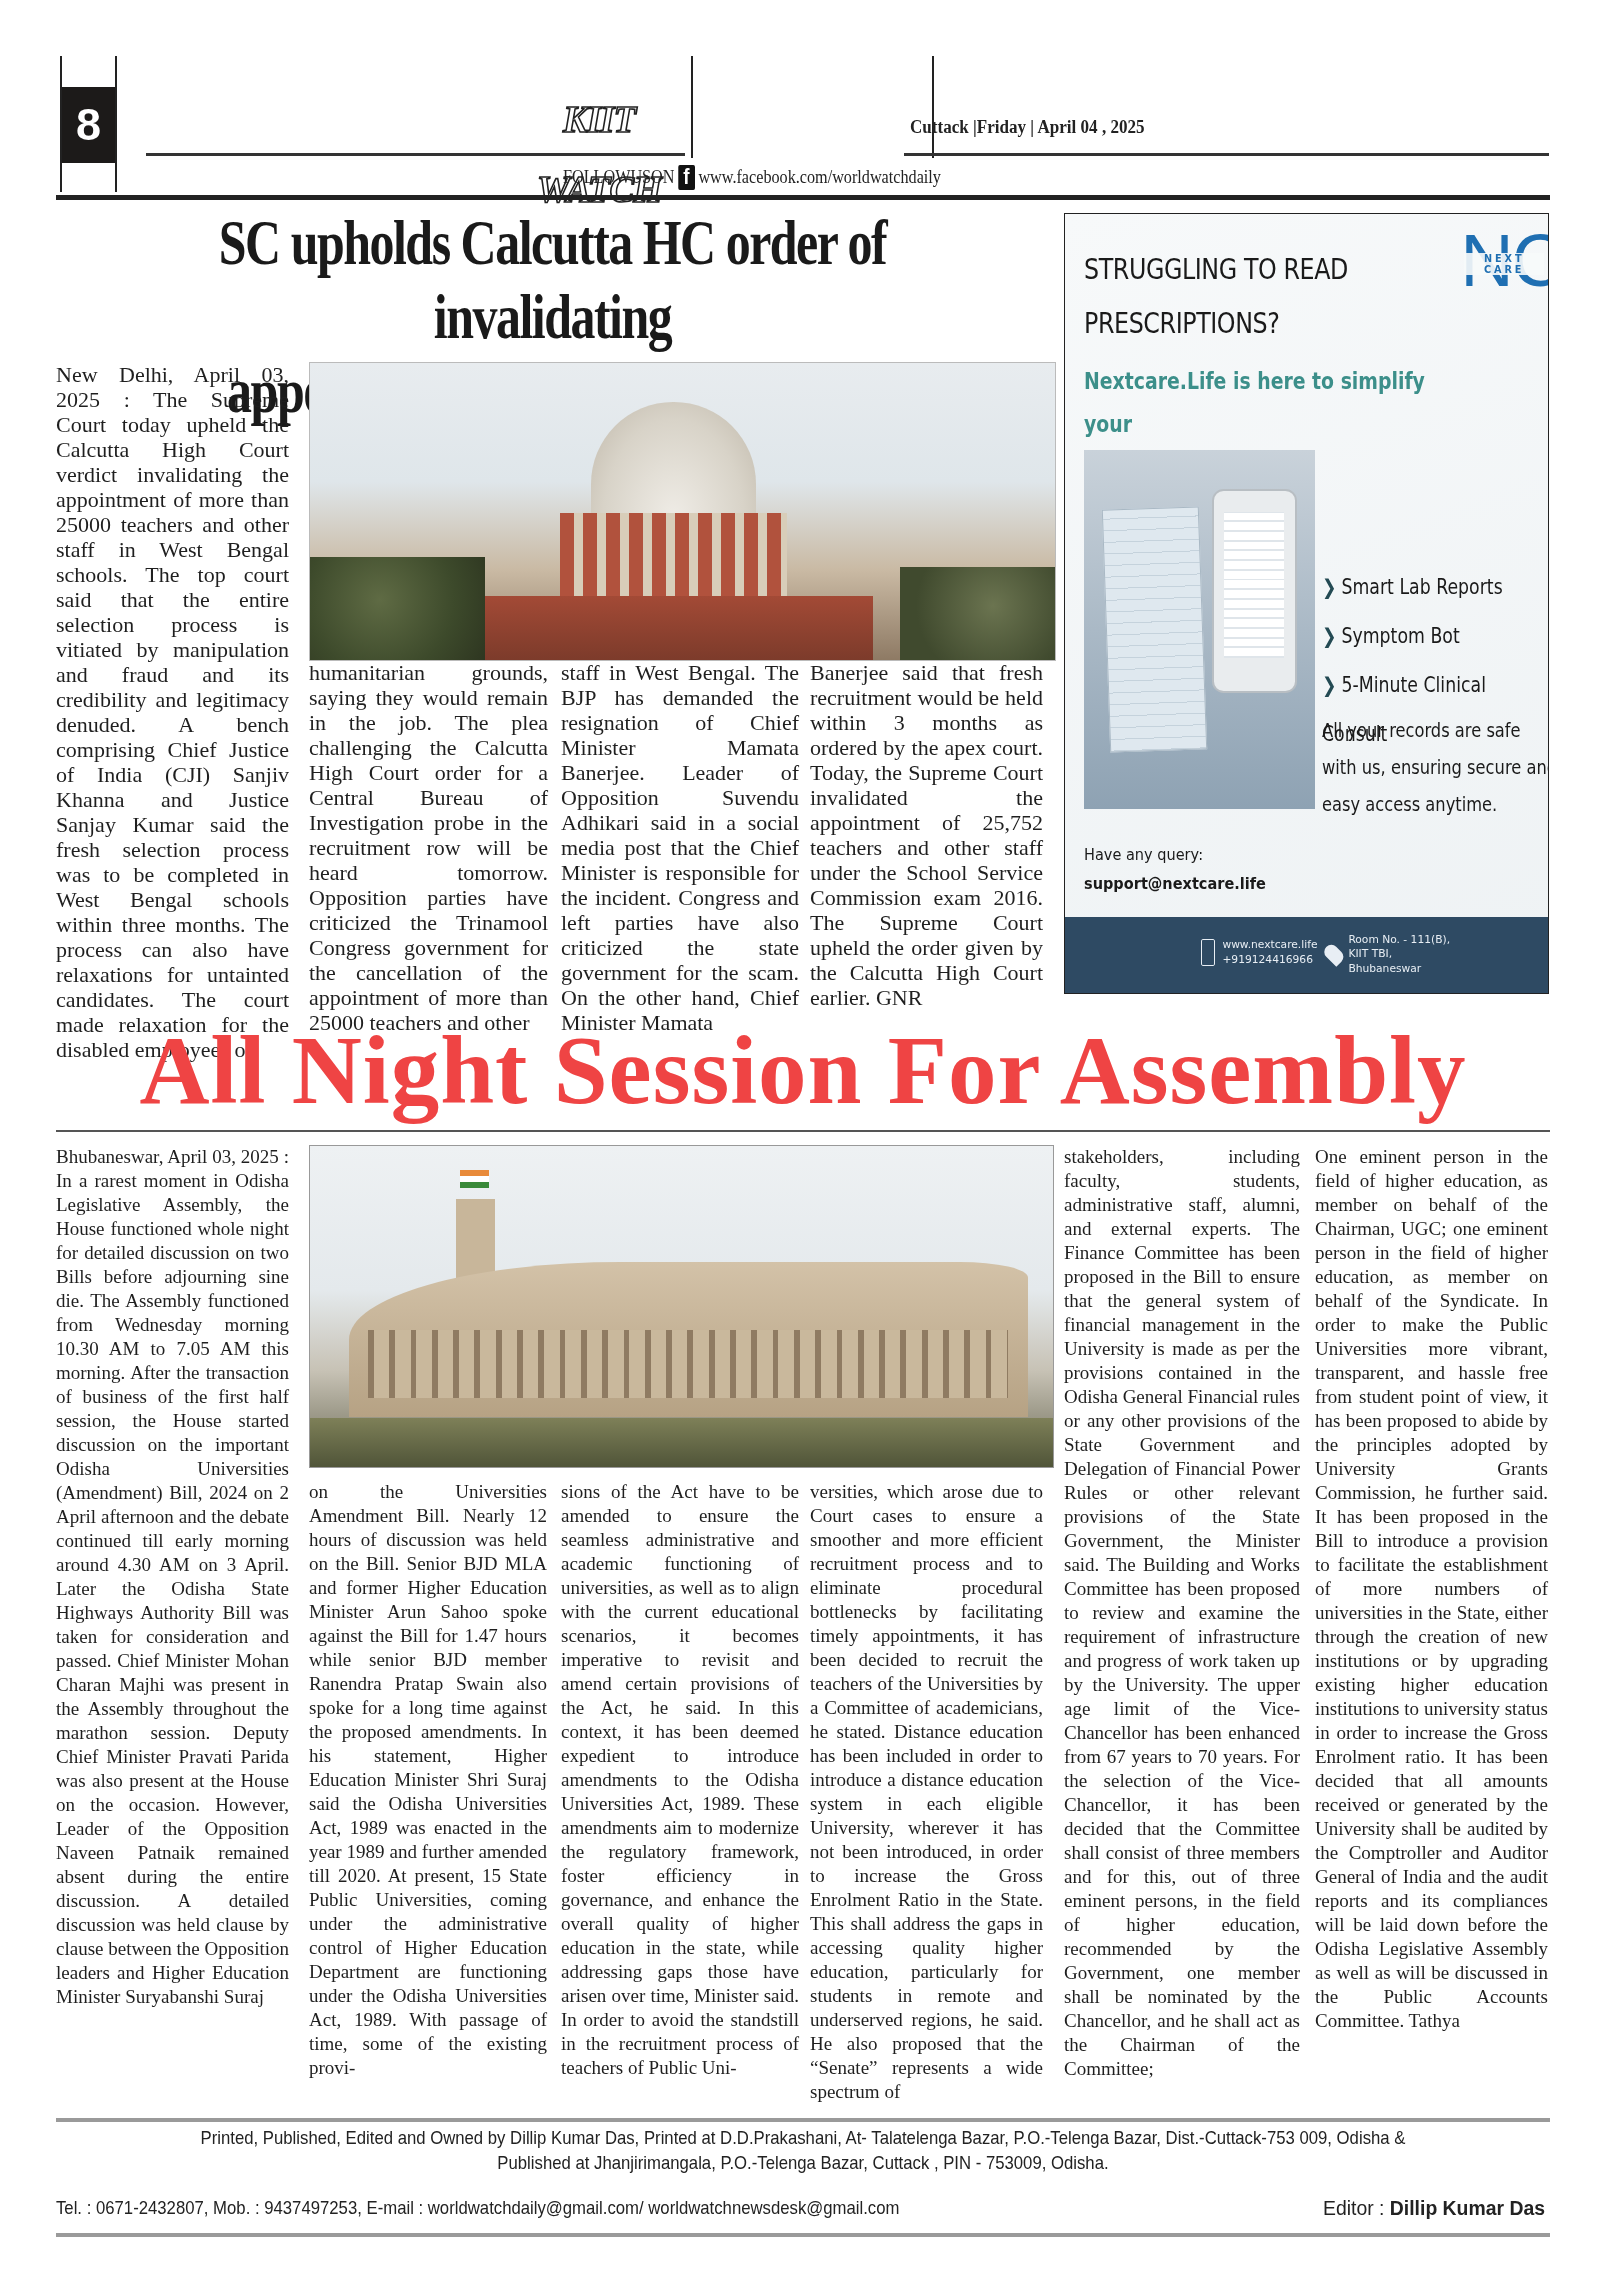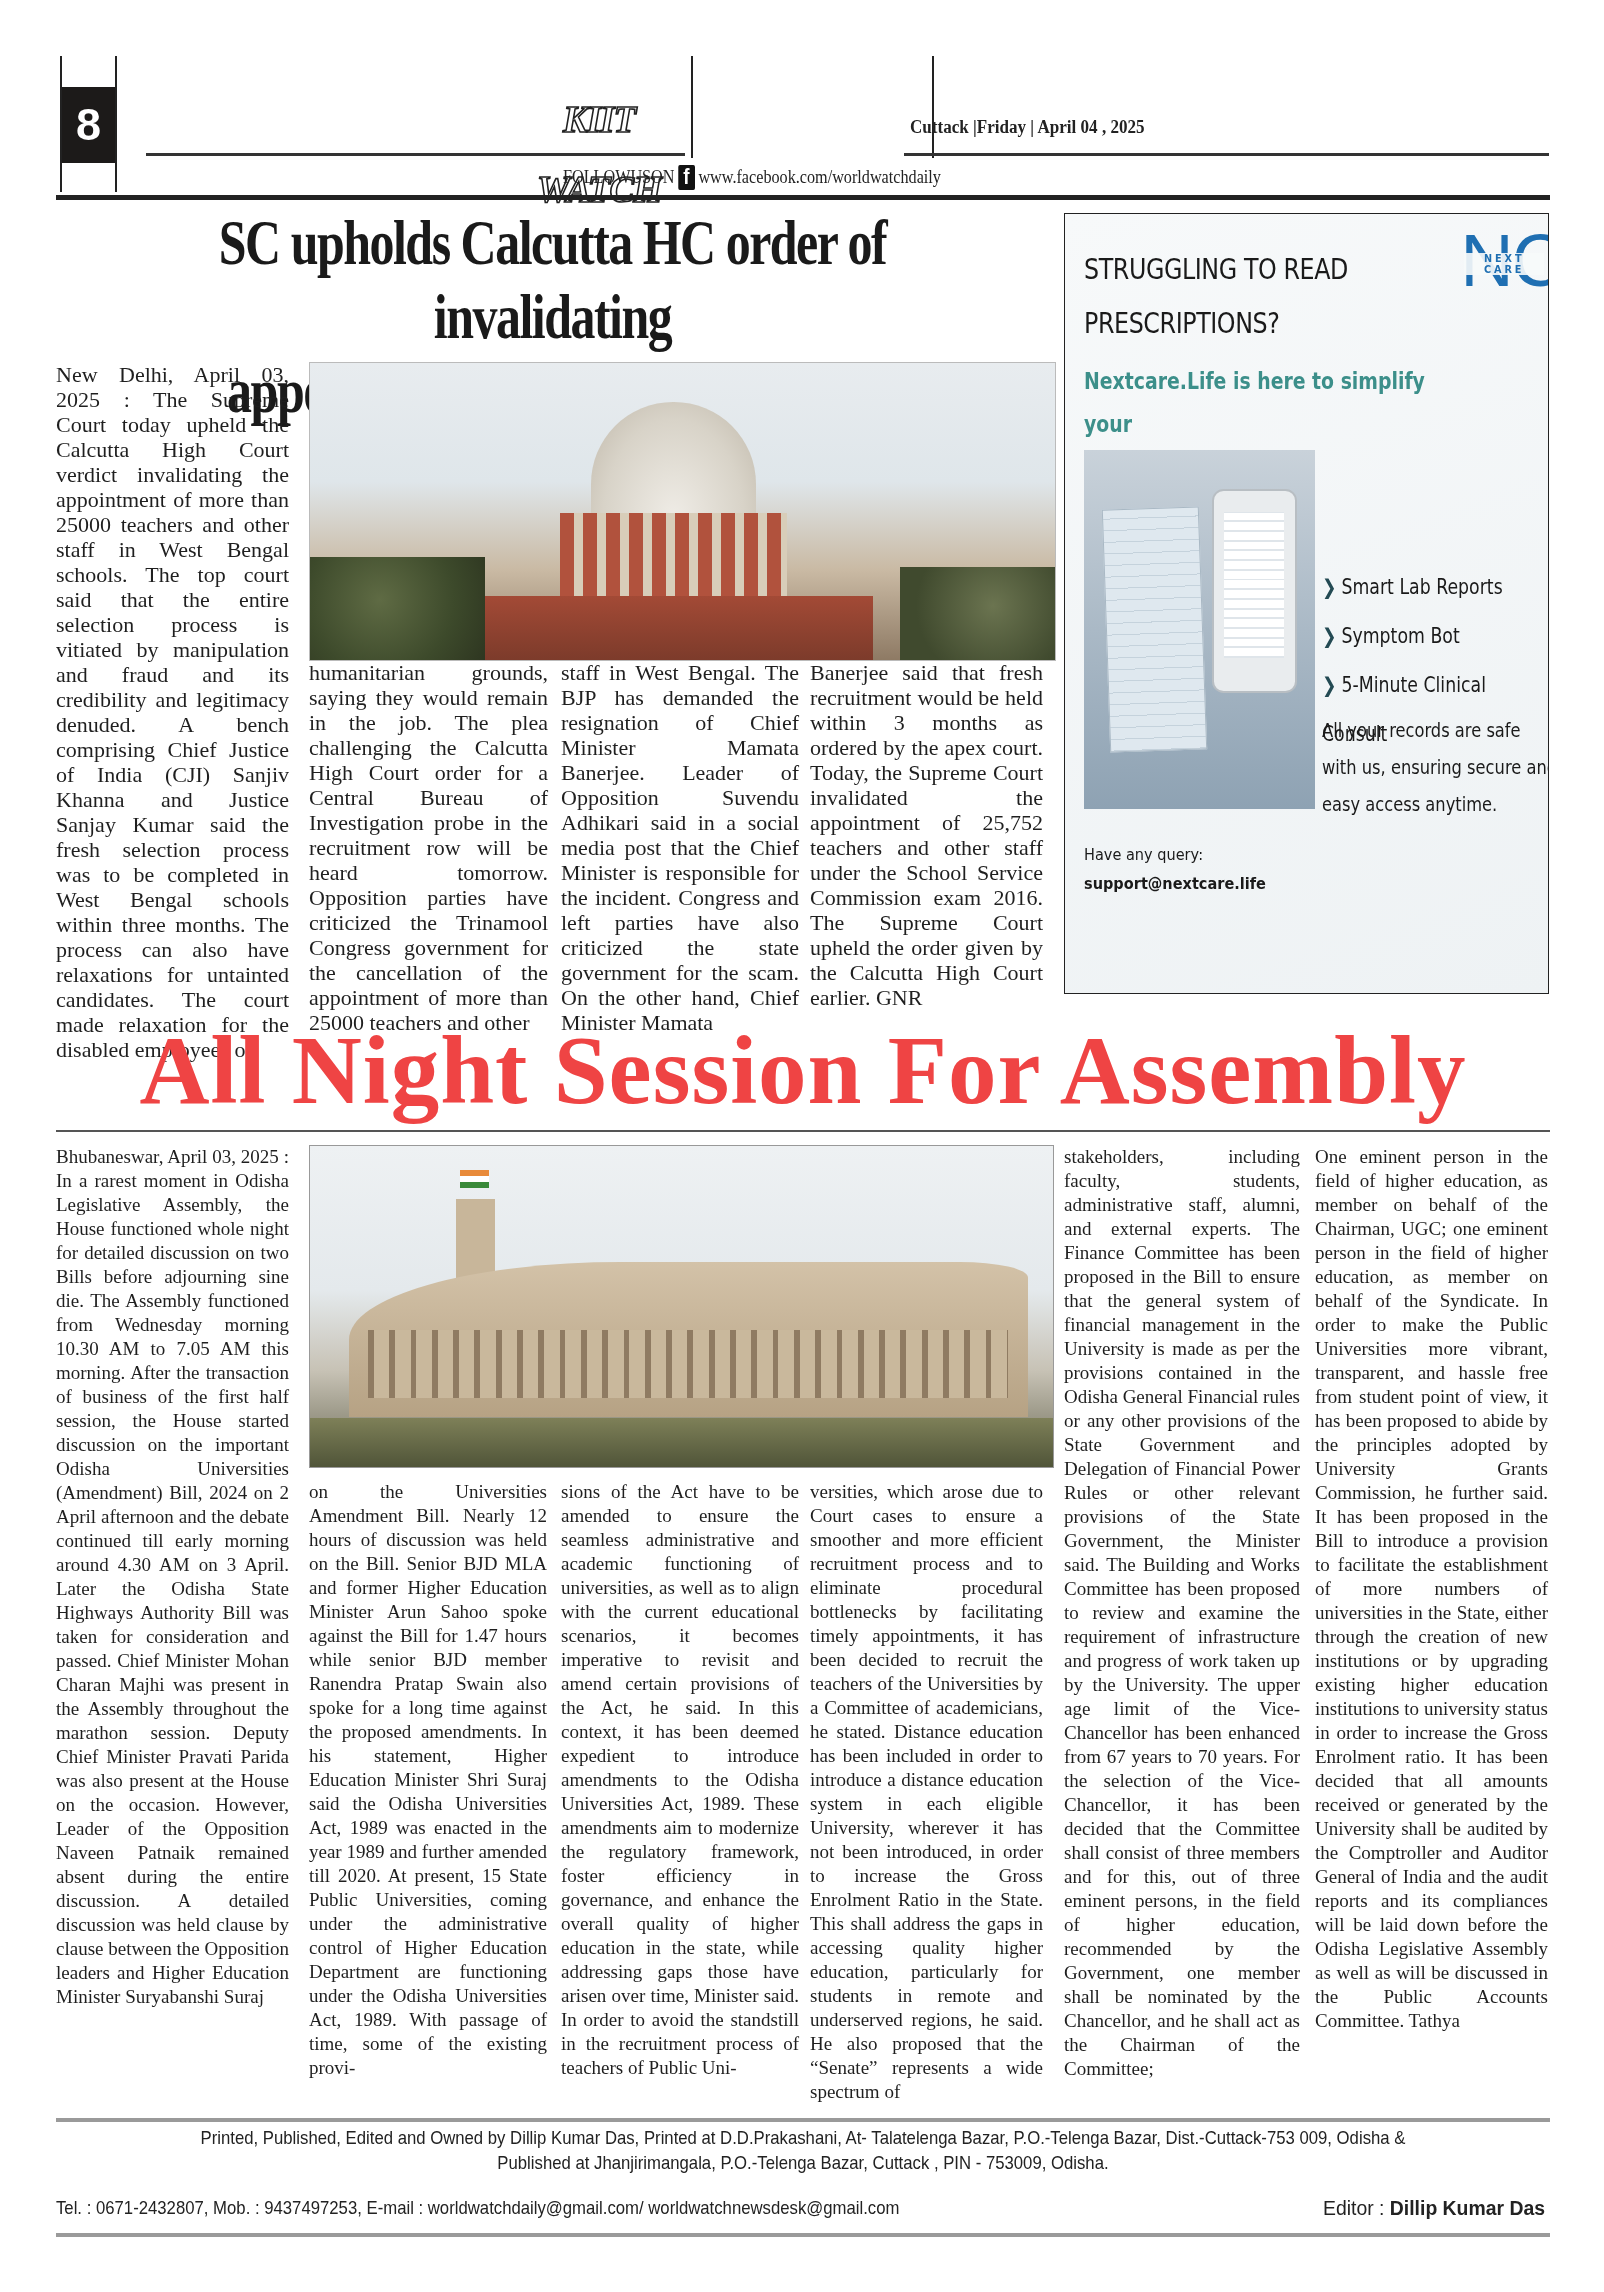--- a/index.html
+++ b/index.html
@@ -203,20 +203,37 @@
   </div>
   <div class="ad-safe">
     <div>All your records are safe</div>
     <div>with us, ensuring secure and</div>
     <div>easy access anytime.</div>
   </div>
   <div class="ad-q">
     <div>Have any query:</div>
     <div><b>support@nextcare.life</b></div>
   </div>
+  <div class="ad-foot">
+    <div class="f1">
+      <span class="ic"></span>
+      <span>
+        <span>www.nextcare.life</span><br>
+        <span>+919124416966</span>
+      </span>
+    </div>
+    <div class="f2" style="left:262px;">
+      <span class="pin"></span>
+      <span>
+        <span>Room No. - 111(B),</span><br>
+        <span>KIIT TBI,</span><br>
+        <span>Bhubaneswar</span>
+      </span>
+    </div>
+  </div>
 </div>
 
 <div class="h2">All Night Session For Assembly</div>
 <div class="rule2"></div>
 
 <div class="col2" style="left:56px; top:1145px; width:233px;">Bhubaneswar, April 03, 2025 : In a rarest moment in Odisha Legislative Assembly, the House functioned whole night for detailed discussion on two Bills before adjourning sine die. The Assembly functioned from Wednesday morning 10.30 AM to 7.05 AM this morning. After the transaction of business of the first half session, the House started discussion on the important Odisha Universities (Amendment) Bill, 2024 on 2 April afternoon and the debate continued till early morning around 4.30 AM on 3 April. Later the Odisha State Highways Authority Bill was taken for consideration and passed. Chief Minister Mohan Charan Majhi was present in the Assembly throughout the marathon session. Deputy Chief Minister Pravati Parida was also present at the House on the occasion. However, Leader of the Opposition Naveen Patnaik remained absent during the entire discussion. A detailed discussion was held clause by clause between the Opposition leaders and Higher Education Minister Suryabanshi Suraj</div>
 
 <div class="photo-as">
   <div class="tower"></div>
   <div class="flag"></div>

